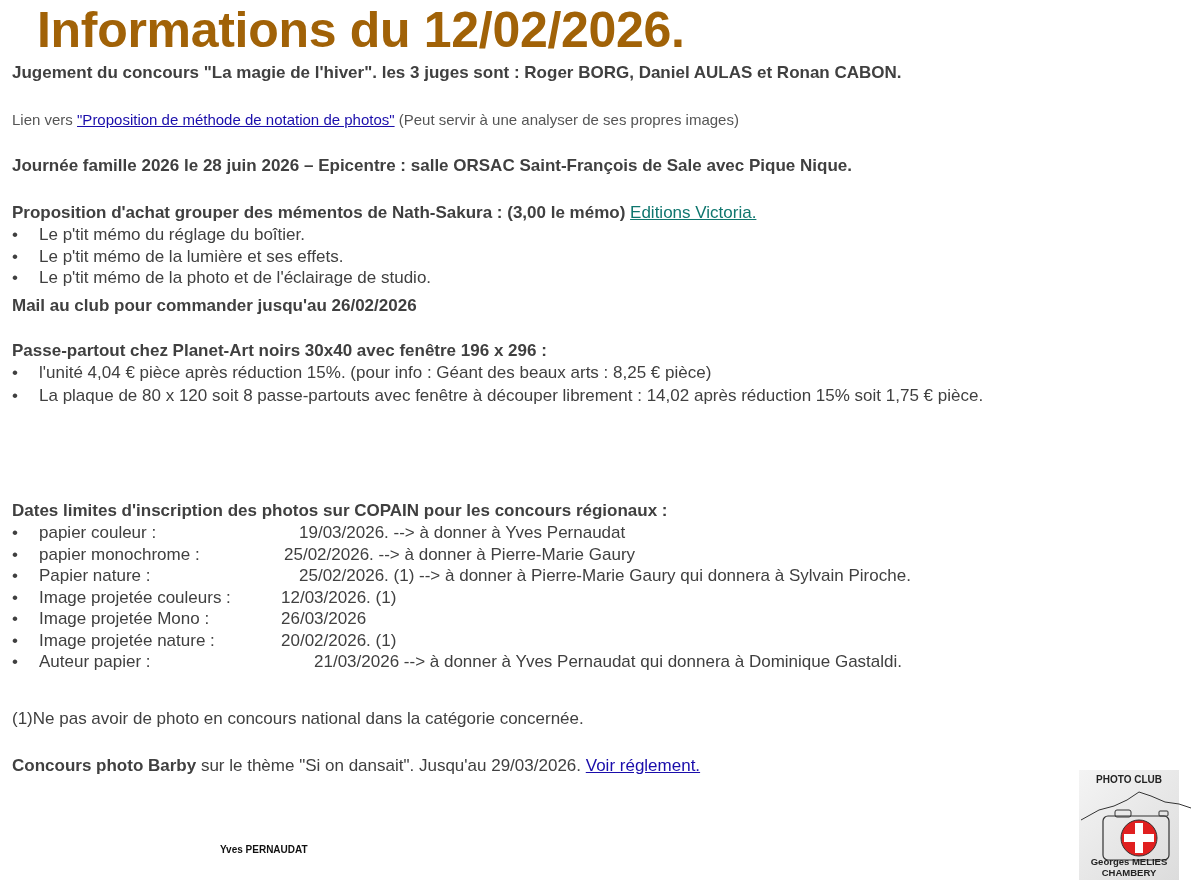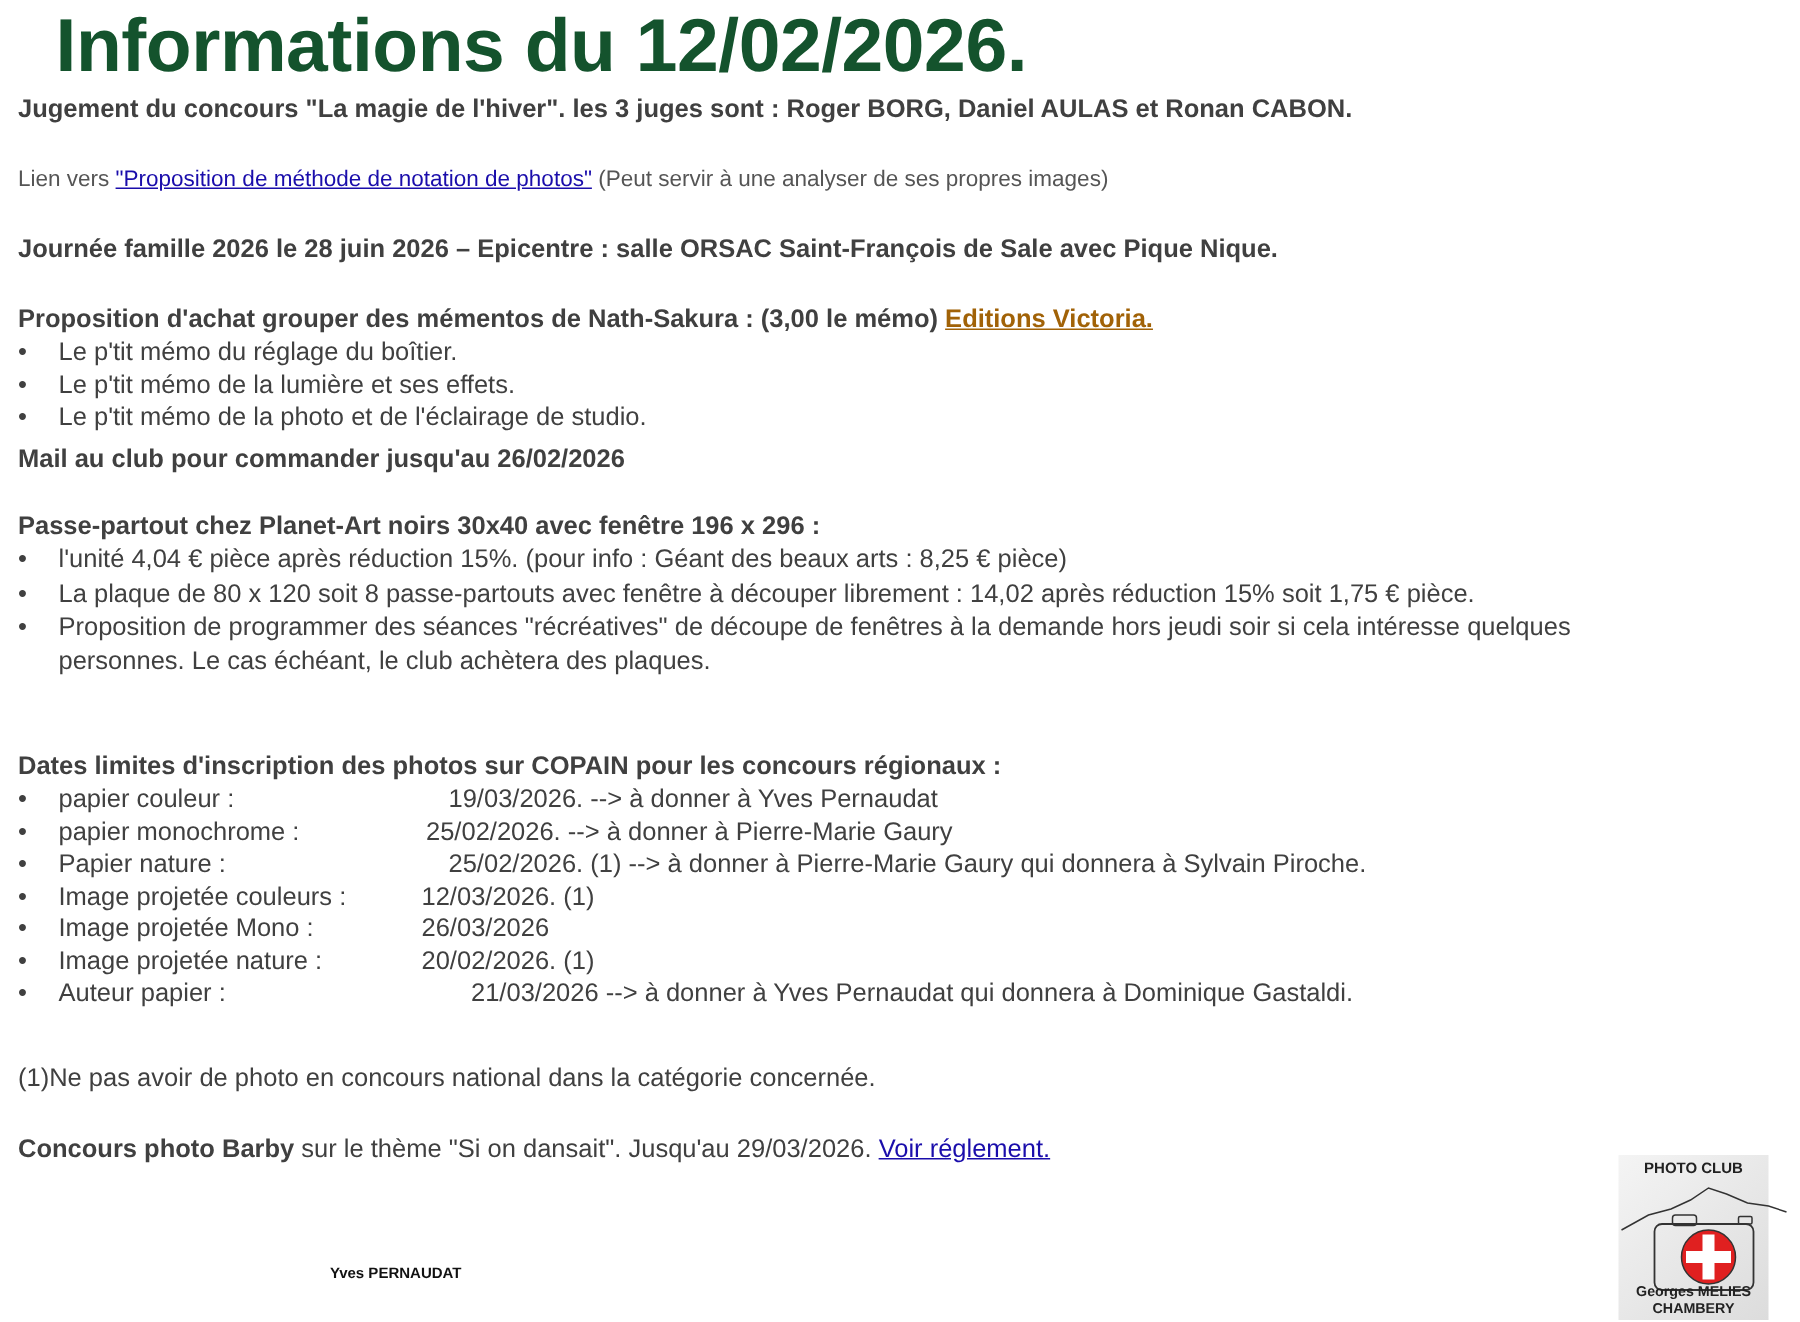--- a/index.html
+++ b/index.html
@@ -1,22 +1,22 @@
 <!DOCTYPE html>
 <html><head>
 <meta charset="utf-8">
 <style>
   html, body { margin:0; padding:0; background:#ffffff; }
   body { width:1200px; height:881px; position:relative; overflow:hidden; font-family:"Liberation Sans", sans-serif; color:#404040; }
-  .title { position:absolute; left:37px; top:2px; font-size:50px; font-weight:bold; color:#14532d; letter-spacing:-0.3px; line-height:56px; margin:0; }
+  .title { position:absolute; left:37px; top:2px; font-size:50px; font-weight:bold; color:#a16207; letter-spacing:-0.3px; line-height:56px; margin:0; }
   .line { position:absolute; left:12px; white-space:nowrap; font-size:17px; line-height:20px; }
   .b { font-weight:bold; color:#404040; }
   .small { font-size:15px; color:#555555; }
   a.link { color:#1a0dab; text-decoration:underline; }
-  a.linkb { color:#a16207; text-decoration:underline; font-weight:bold; }
+  a.linkb { color:#0f766e; text-decoration:underline; font-weight:normal; }
   ul.blist { position:absolute; left:12px; margin:0; padding:0; list-style:none; font-size:17px; line-height:21.5px; }
   ul.blist li { position:relative; padding-left:27px; white-space:nowrap; }
   ul.blist li::before { content:"•"; position:absolute; left:0; top:0; color:#404040; }
   .wrap li { white-space:normal !important; width:1080px; }
   .lbl { display:inline-block; }
   .logo { position:absolute; left:1079px; top:770px; width:100px; height:110px; background:linear-gradient(135deg,#f4f4f4,#dcdcdc); }
   .logo-top { position:absolute; top:4px; left:0; width:100%; text-align:center; font-size:10px; font-weight:bold; color:#222; }
   .logo-bot { position:absolute; bottom:2px; left:0; width:100%; text-align:center; font-size:9.5px; font-weight:bold; color:#222; line-height:11px; }
   .signature { position:absolute; left:220px; top:844px; font-size:10px; font-weight:bold; color:#111; }
 </style>
@@ -40,21 +40,20 @@
   <li>Le p'tit mémo du réglage du boîtier.</li>
   <li>Le p'tit mémo de la lumière et ses effets.</li>
   <li>Le p'tit mémo de la photo et de l'éclairage de studio.</li>
 </ul>
 <div class="line b" style="top:296px;">Mail au club pour commander jusqu'au 26/02/2026</div>
 
 <div class="line b" style="top:341px;">Passe-partout chez Planet-Art noirs 30x40 avec fenêtre 196 x 296 :</div>
 <ul class="blist wrap" style="top:362px; line-height:22.5px;">
   <li>l'unité 4,04 € pièce après réduction 15%. (pour info : Géant des beaux arts : 8,25 € pièce)</li>
   <li>La plaque de 80 x 120 soit 8 passe-partouts avec fenêtre à découper librement : 14,02 après réduction 15% soit 1,75 € pièce.</li>
-  <li>Proposition de programmer des séances "récréatives" de découpe de fenêtres à la demande hors jeudi soir si cela intéresse quelques personnes. Le cas échéant, le club achètera des plaques.</li>
 </ul>
 
 <div class="line b" style="top:501px;">Dates limites d'inscription des photos sur COPAIN pour les concours régionaux :</div>
 <ul class="blist" style="top:522px;">
   <li><span class="lbl" style="width:260px;">papier couleur :</span><span>19/03/2026. --&gt; à donner à Yves Pernaudat</span></li>
   <li><span class="lbl" style="width:245px;">papier monochrome :</span><span>25/02/2026. --&gt; à donner à Pierre-Marie Gaury</span></li>
   <li><span class="lbl" style="width:260px;">Papier nature :</span><span>25/02/2026. (1) --&gt; à donner à Pierre-Marie Gaury qui donnera à Sylvain Piroche.</span></li>
   <li><span class="lbl" style="width:242px;">Image projetée couleurs :</span><span>12/03/2026. (1)</span></li>
   <li><span class="lbl" style="width:242px;">Image projetée Mono :</span><span>26/03/2026</span></li>
   <li><span class="lbl" style="width:242px;">Image projetée nature :</span><span>20/02/2026. (1)</span></li>

